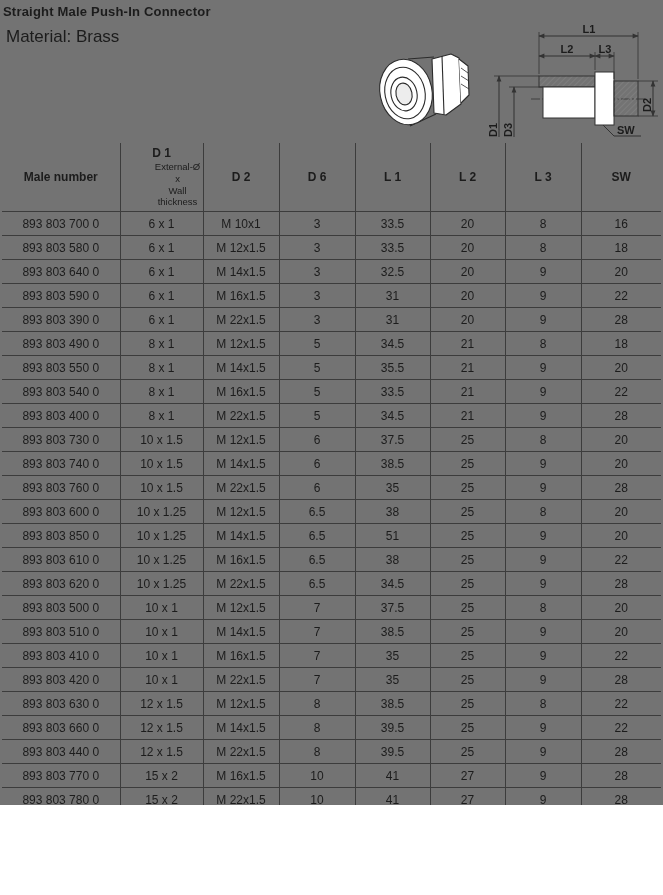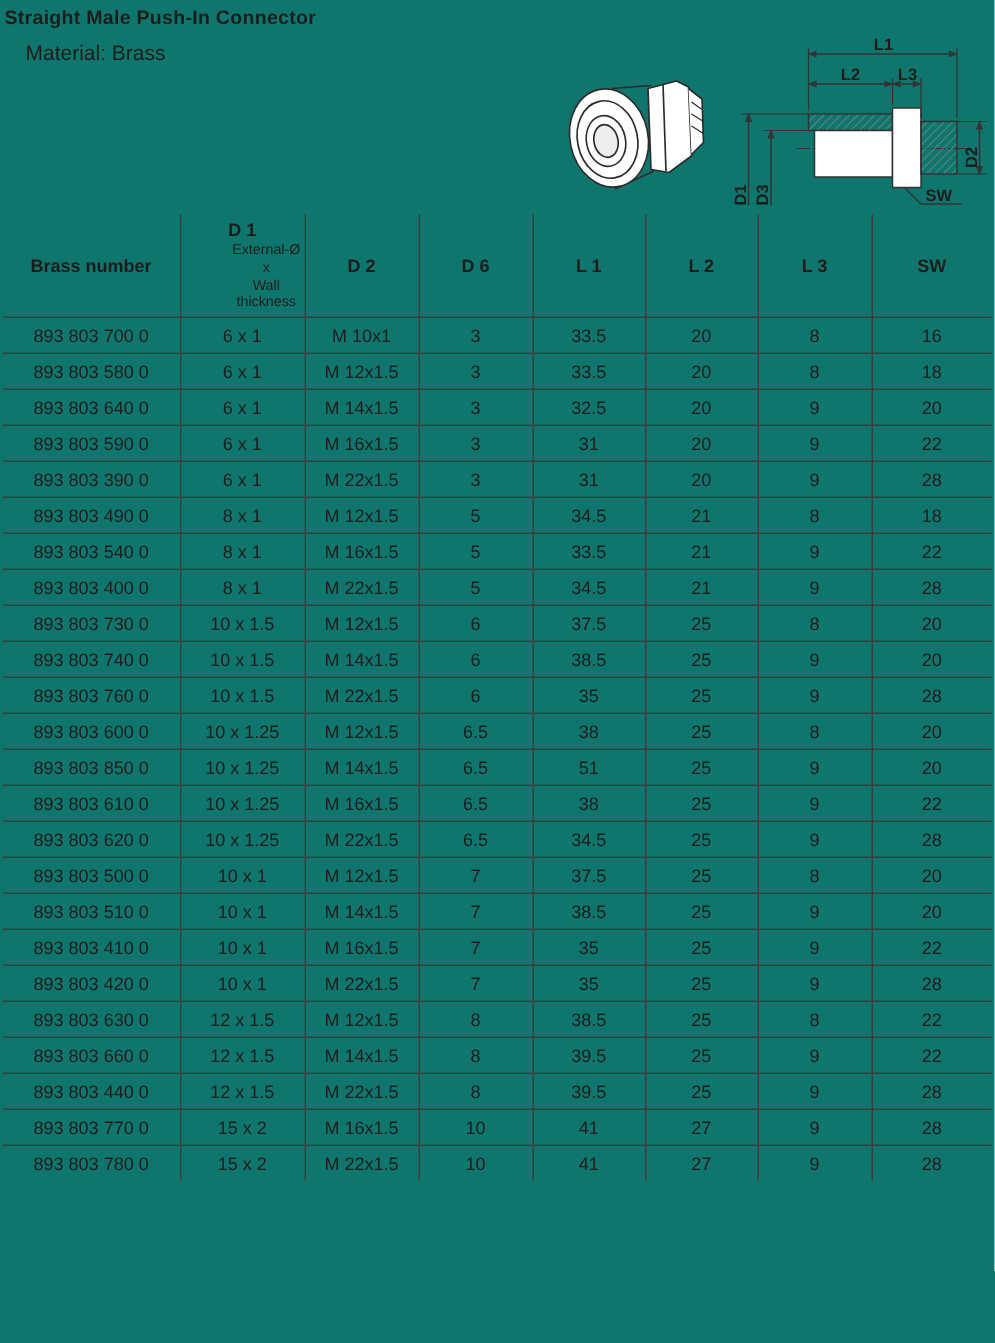--- a/index.html
+++ b/index.html
@@ -1,21 +1,21 @@
 <!DOCTYPE html>
 <html><head>
 <meta charset="utf-8">
 <style>
   html,body{margin:0;padding:0;background:#fff;}
   .page{
-    position:relative;width:663px;height:895px;background:#0f766e;overflow:hidden;
+    position:relative;width:663px;height:805px;background:#737373;overflow:hidden;
     font-family:"Liberation Sans",sans-serif;color:#1c1c1c;
   }
   .title{position:absolute;left:3px;top:4px;font-size:13px;font-weight:bold;letter-spacing:.2px;}
-  .material{position:absolute;left:17px;top:27px;font-size:14px;}
+  .material{position:absolute;left:6px;top:27px;font-size:17px;}
   .photo{position:absolute;left:374px;top:46px;}
   .diagram{position:absolute;left:477px;top:24px;}
   table.spec{
     position:absolute;left:2px;top:143px;width:659px;
     border-collapse:collapse;table-layout:fixed;
   }
   .spec th{
     height:68px;padding:0 2px;font-size:12px;font-weight:bold;
     text-align:center;vertical-align:middle;
   }
@@ -103,21 +103,21 @@
         <col style="width:83px">
         <col style="width:76px">
         <col style="width:76px">
       <col style="width:75px">
         <col style="width:75px">
         <col style="width:76px">
         <col style="width:80px">
     </colgroup>
     <thead>
       <tr>
-        <th><span>Brass number</span></th>
+        <th><span>Male number</span></th>
         <th>
           <div>D 1</div>
           <div class="th-sub">External-Ø x
 Wall
 thickness</div>
         </th>
         <th><span>D 2</span></th>
         <th><span>D 6</span></th>
         <th><span>L 1</span></th>
         <th><span>L 2</span></th>
@@ -180,20 +180,30 @@
           <td>893 803 490 0</td>
           <td>8 x 1</td>
           <td>M 12x1.5</td>
           <td>5</td>
           <td>34.5</td>
           <td>21</td>
           <td>8</td>
           <td>18</td>
         </tr>
         <tr>
+          <td>893 803 550 0</td>
+          <td>8 x 1</td>
+          <td>M 14x1.5</td>
+          <td>5</td>
+          <td>35.5</td>
+          <td>21</td>
+          <td>9</td>
+          <td>20</td>
+        </tr>
+        <tr>
           <td>893 803 540 0</td>
           <td>8 x 1</td>
           <td>M 16x1.5</td>
           <td>5</td>
           <td>33.5</td>
           <td>21</td>
           <td>9</td>
           <td>22</td>
         </tr>
         <tr>

